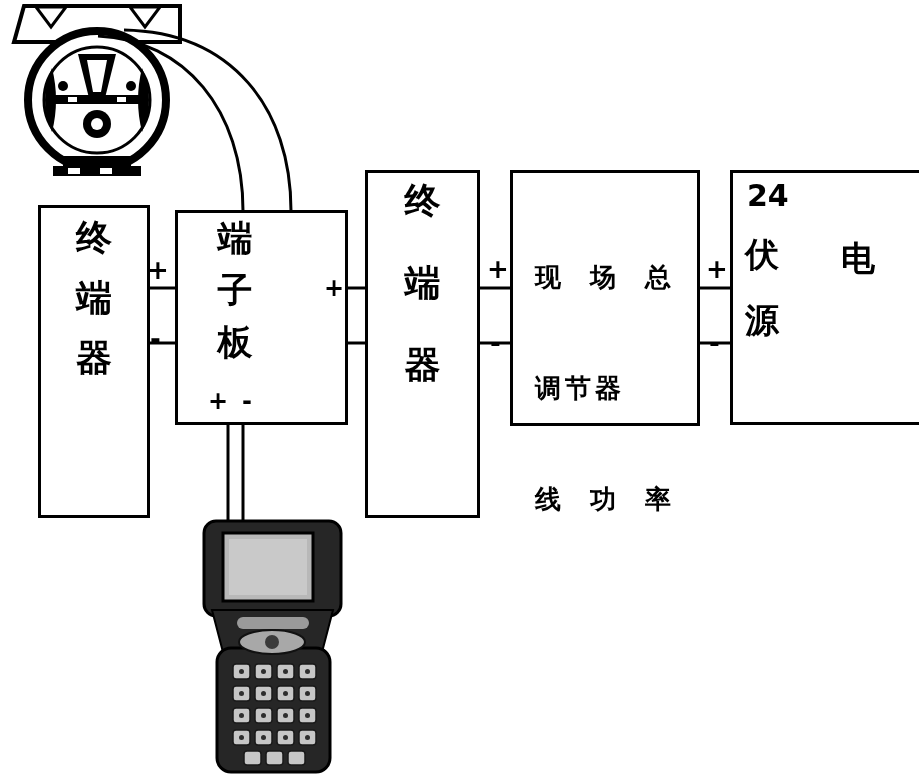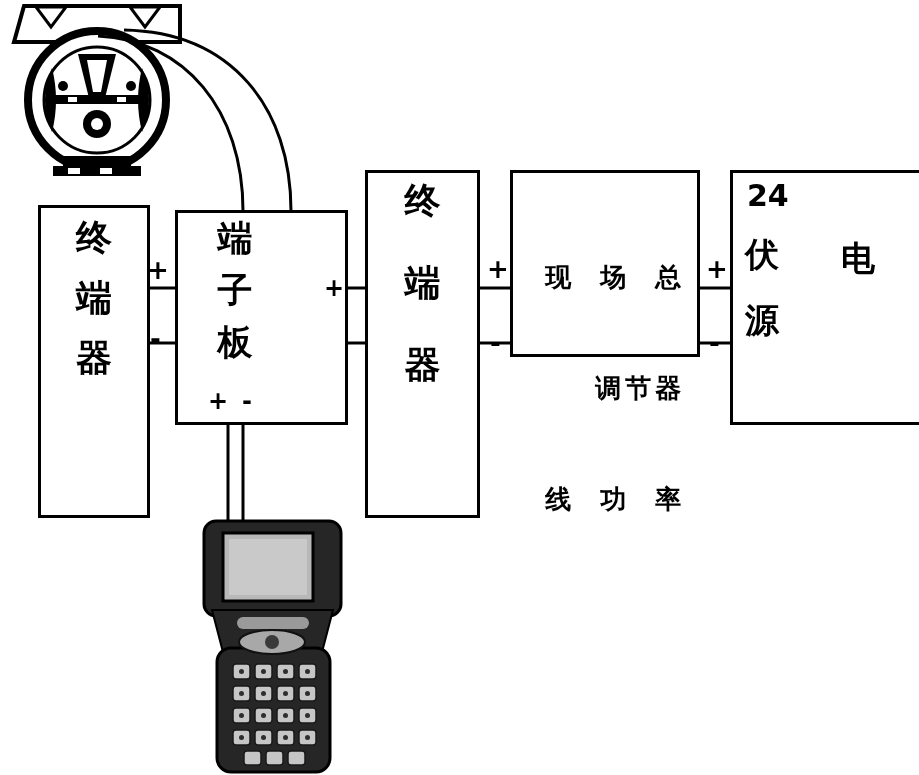--- a/index.html
+++ b/index.html
@@ -7,21 +7,21 @@
     position:relative;width:919px;height:775px;background:#fff;overflow:hidden;
     font-family:"DejaVu Sans",sans-serif;color:#000;
   }
   .gfx{position:absolute;left:0;top:0;z-index:1;}
   .box{
     position:absolute;border:3px solid #000;background:#fff;box-sizing:border-box;z-index:2;
   }
   .box1{left:38px;top:205px;width:112px;height:313px;}
   .box2{left:175px;top:210px;width:173px;height:215px;}
   .box3{left:365px;top:170px;width:115px;height:348px;}
-  .box4{left:510px;top:170px;width:190px;height:187px;text-align:right;}
+  .box4{left:510px;top:170px;width:190px;height:256px;}
   .box5{left:730px;top:170px;width:194px;height:255px;}
   .vchars{
     position:absolute;display:flex;flex-direction:column;align-items:center;
     font-weight:700;font-size:36px;line-height:1;
   }
   .vchars1{left:0;right:0;top:12px;gap:24px;}
   .vchars2{left:14px;width:86px;top:8px;gap:17px;font-size:35px;}
   .vchars3{left:0;right:0;top:10px;gap:46px;}
   .b2-terminals{
     position:absolute;left:30px;top:176px;display:flex;gap:14px;

